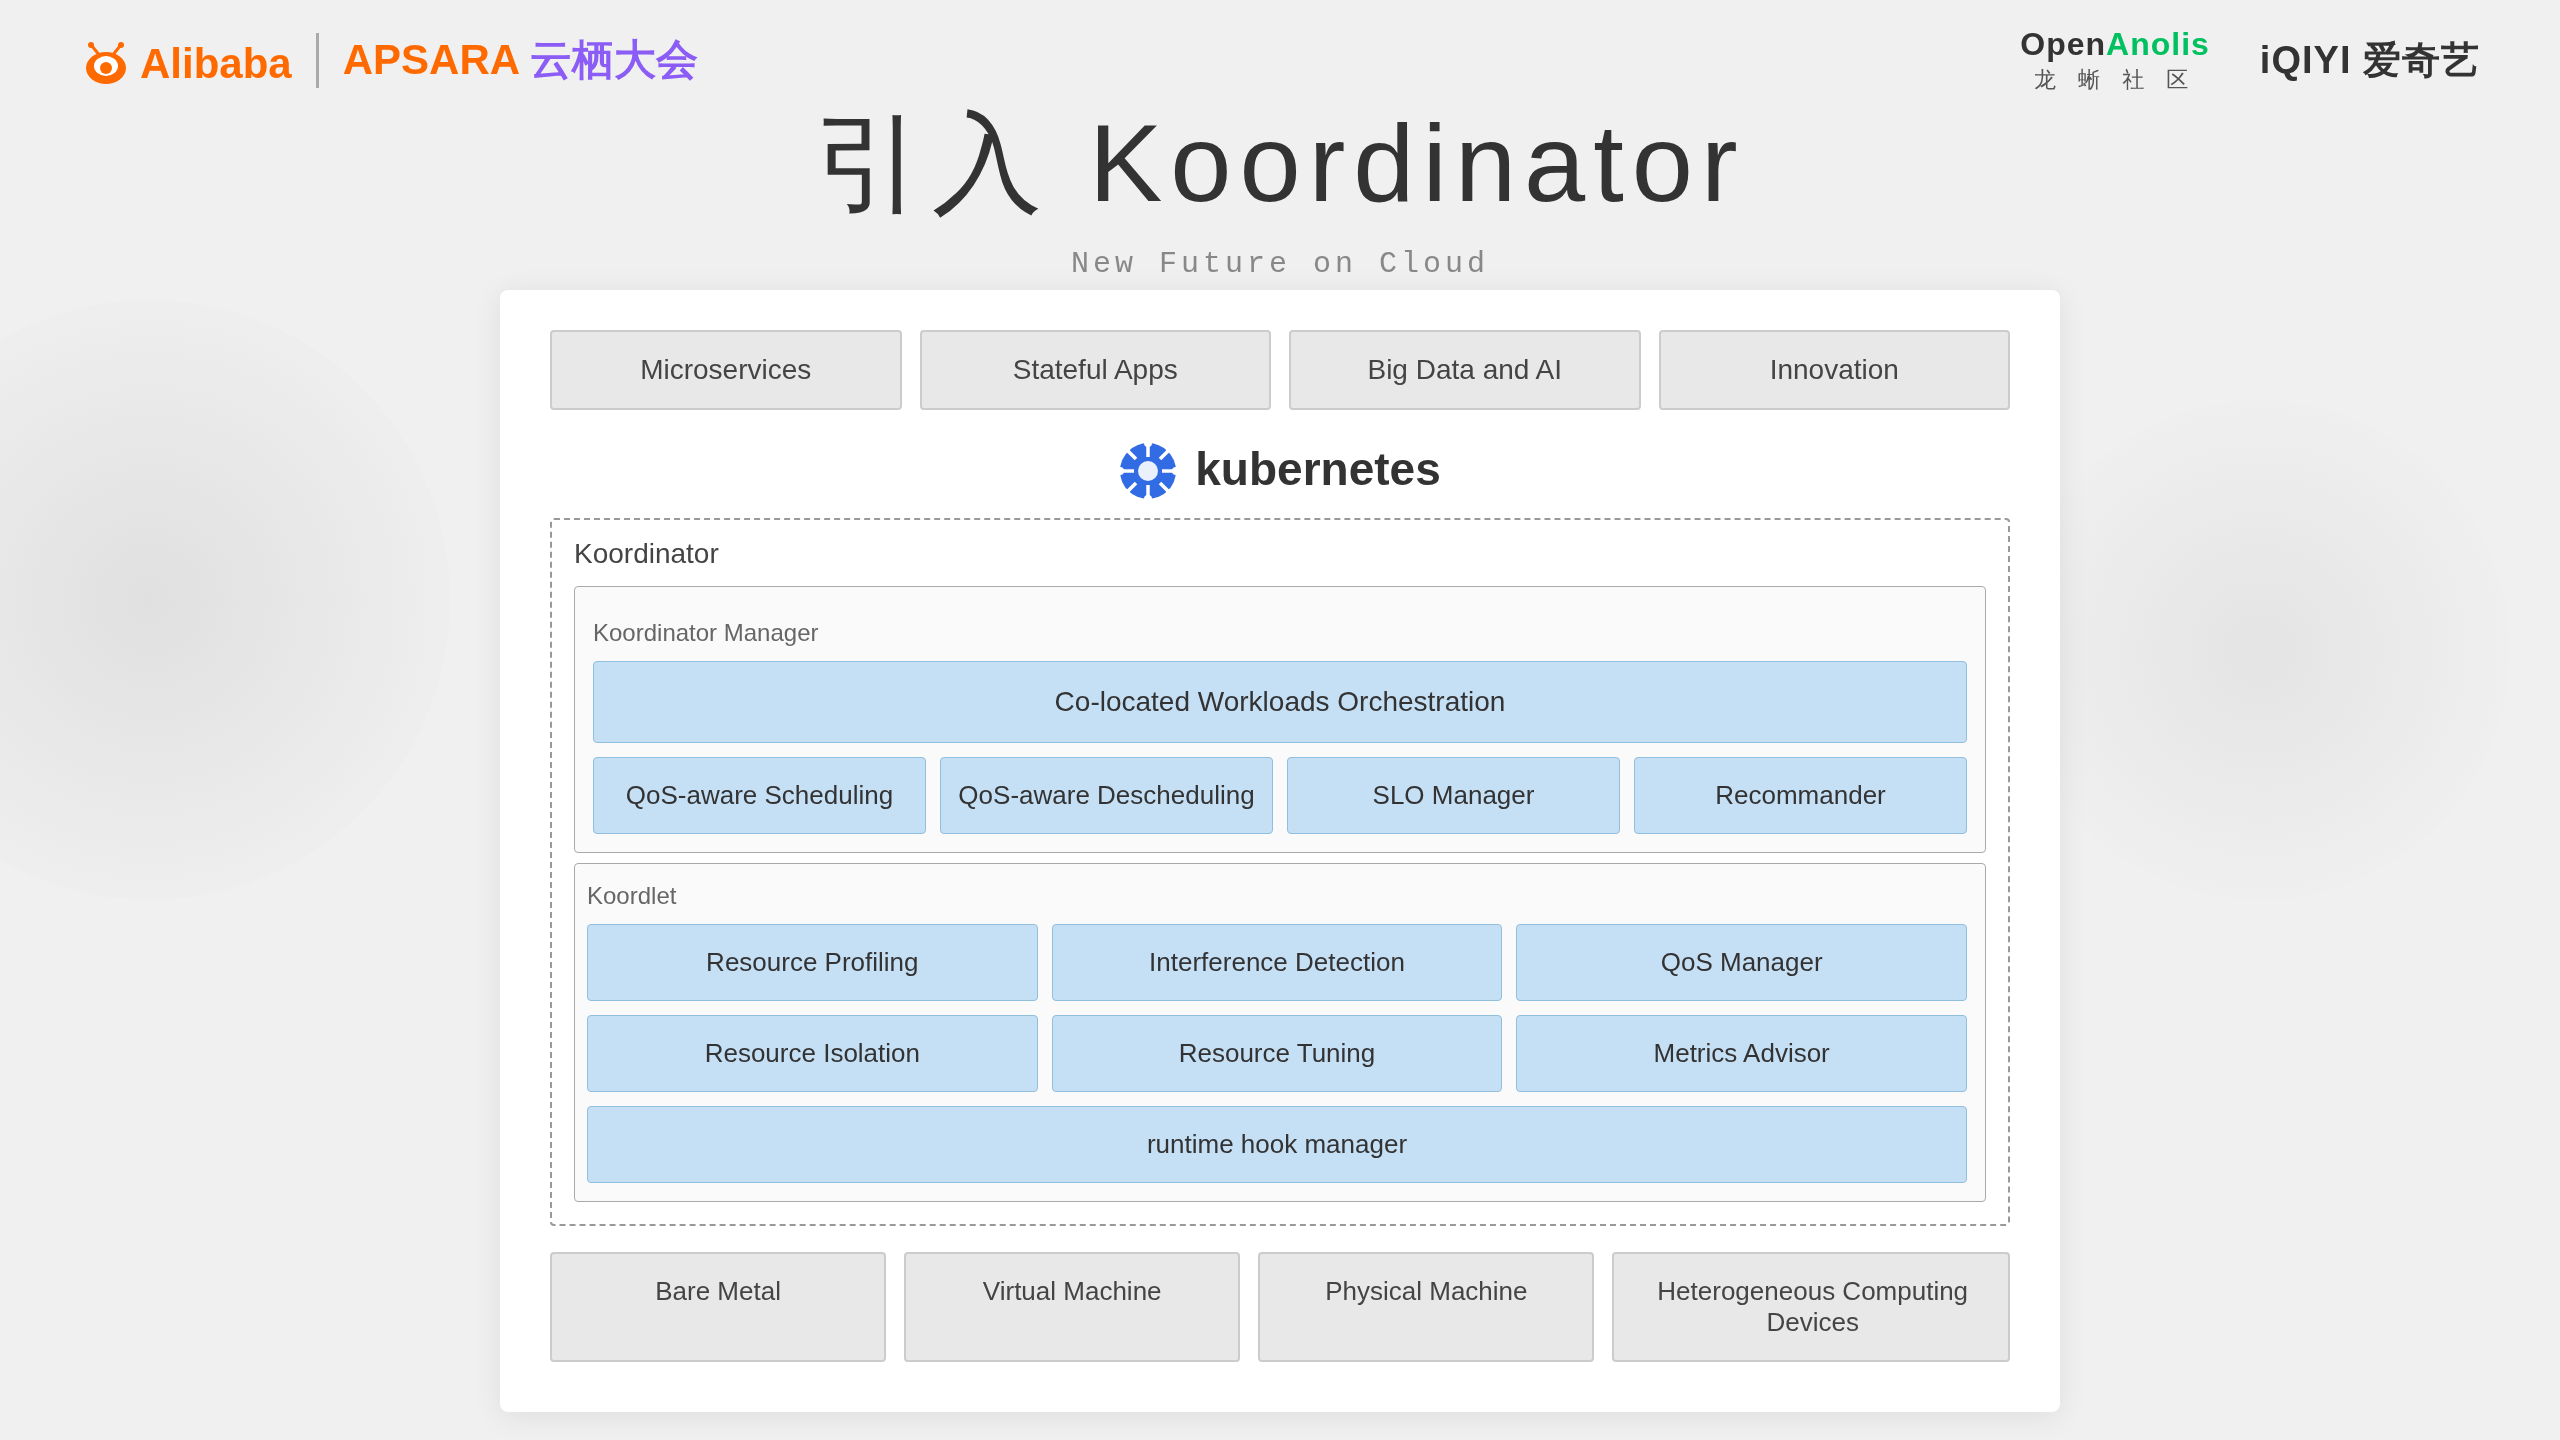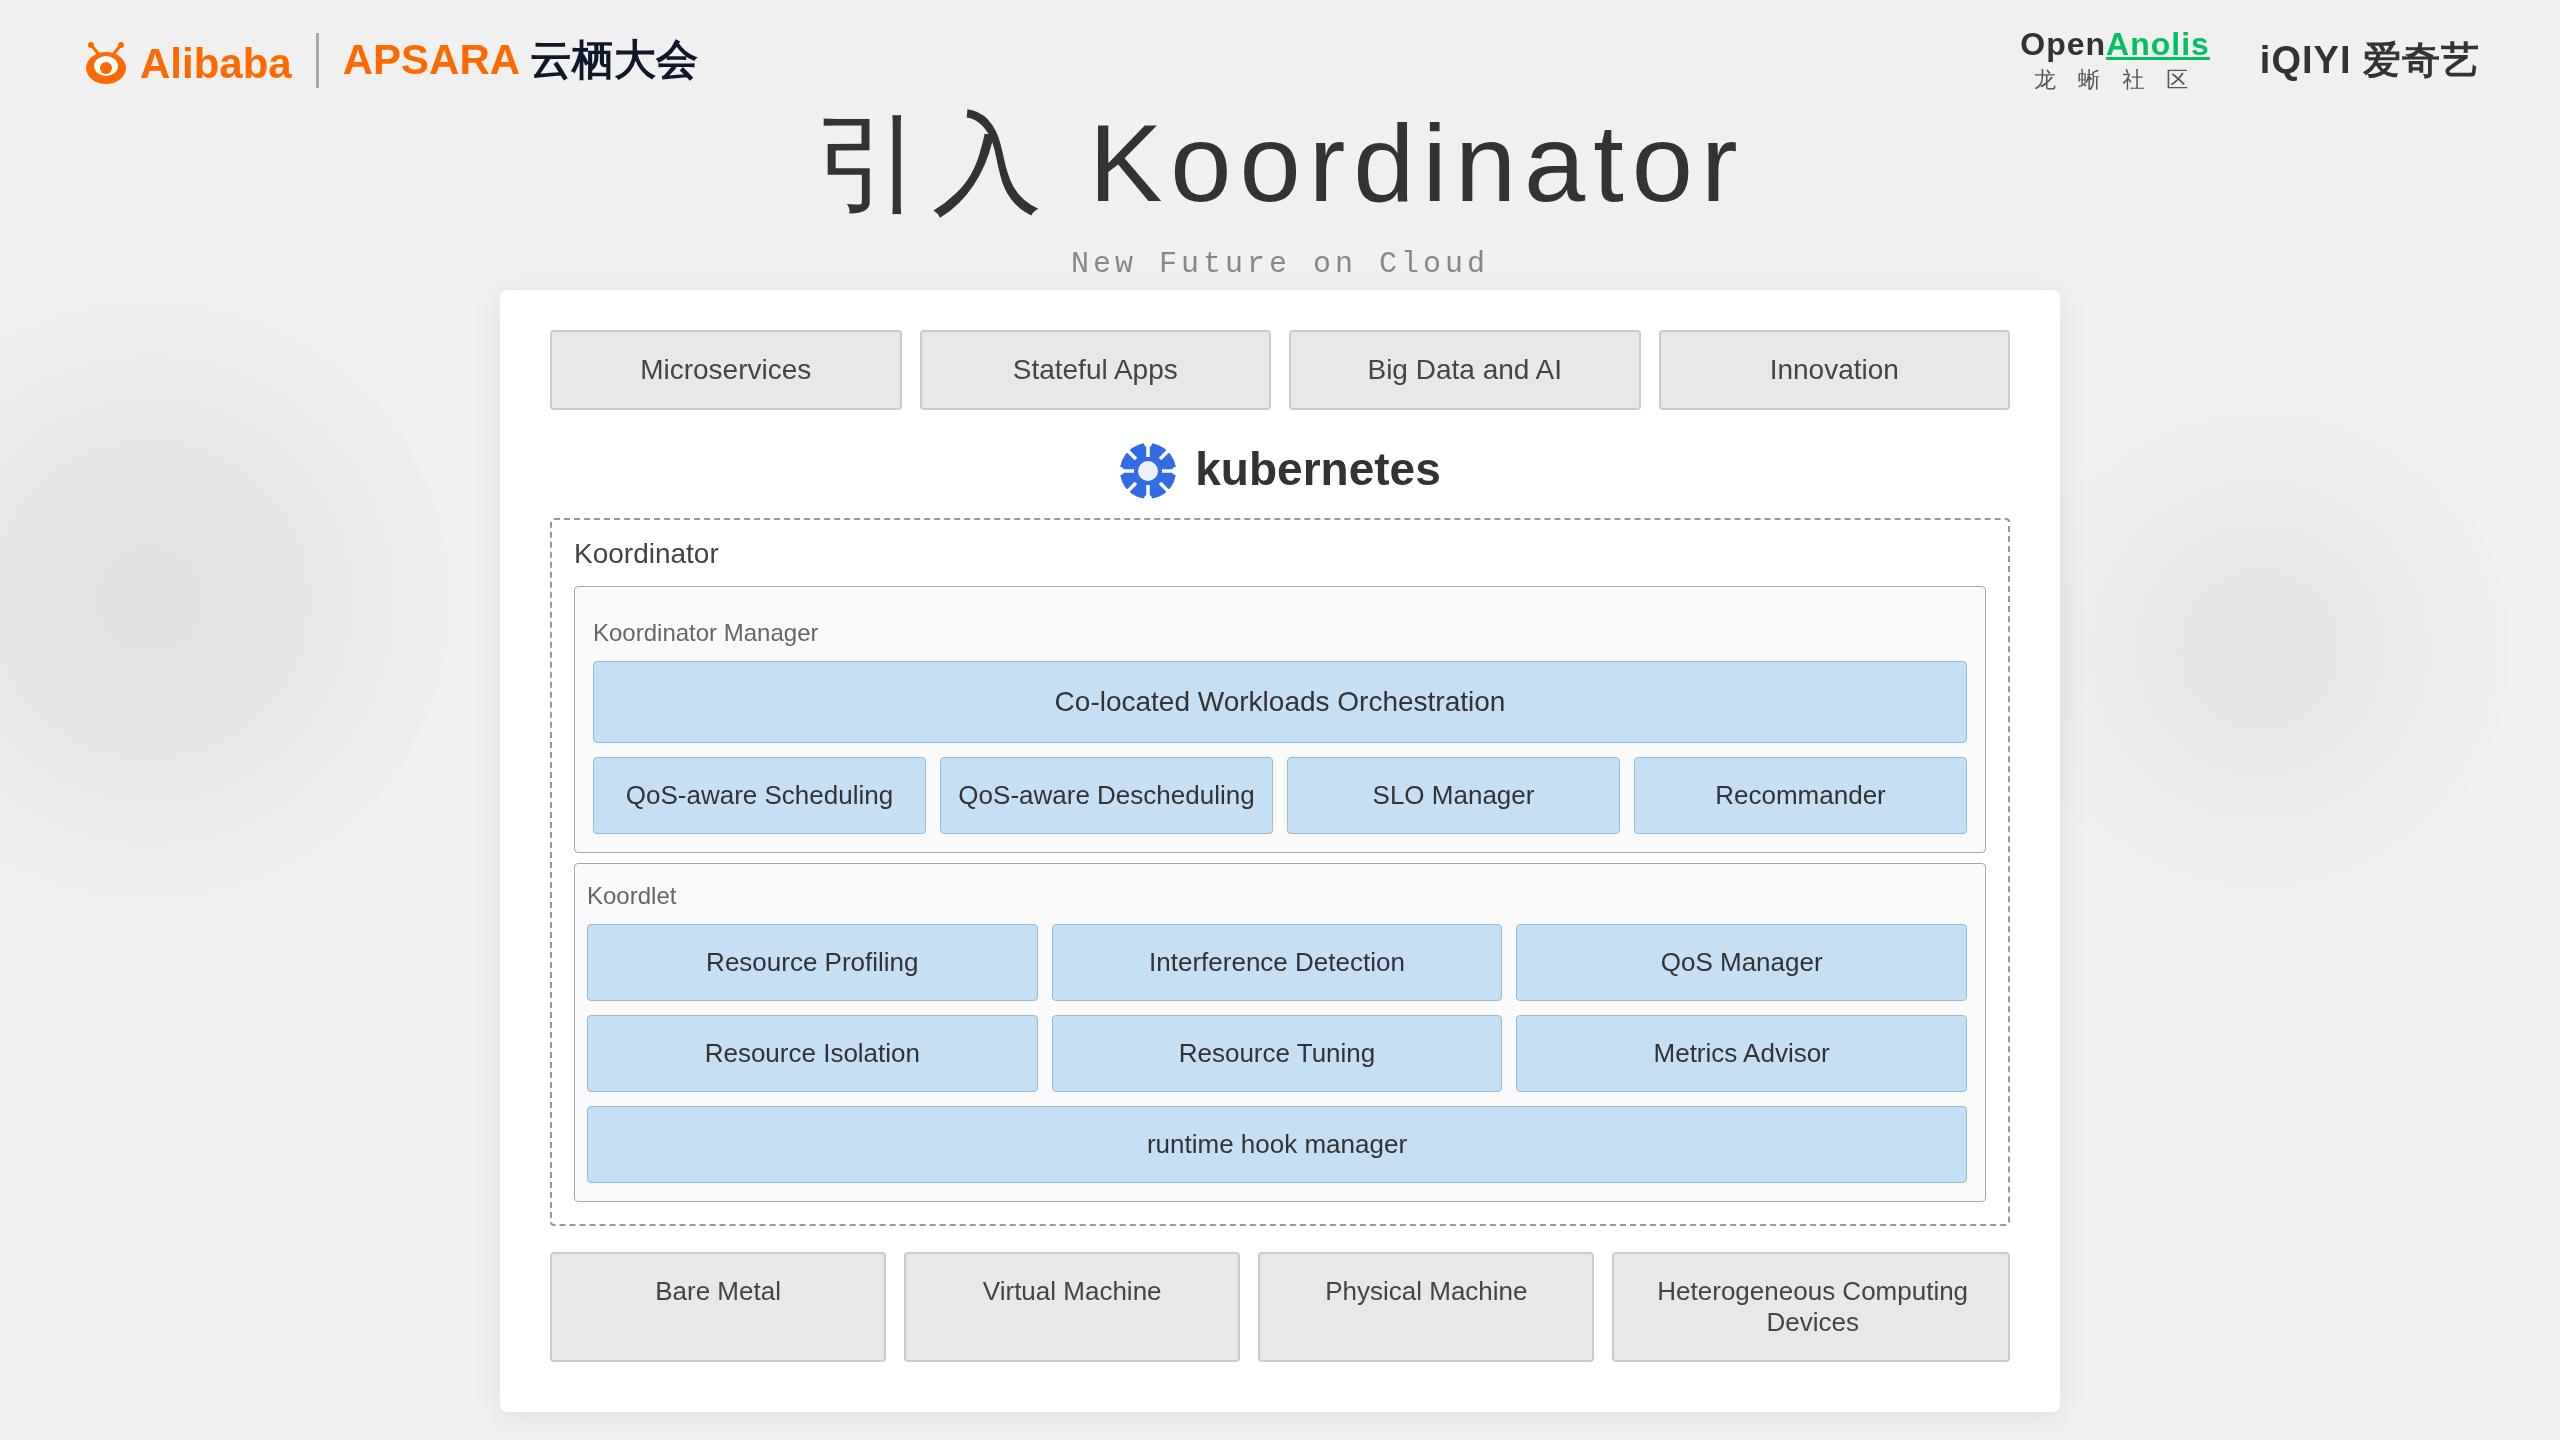--- a/index.html
+++ b/index.html
@@ -81,21 +81,21 @@
     .apsara-text {
       font-size: 42px;
       font-weight: bold;
       color: #ff6a00;
       font-family: Arial, sans-serif;
     }
 
     .yunqi-text {
       font-size: 42px;
       font-weight: bold;
-      color: #0f172a;
+      color: #8b5cf6;
       margin-left: 10px;
     }
 
     .logo-right {
       display: flex;
       align-items: center;
       gap: 50px;
     }
 
     .openanolis-logo {
@@ -106,21 +106,20 @@
 
     .openanolis-top {
       font-size: 32px;
       font-weight: bold;
       color: #333;
       letter-spacing: 1px;
     }
 
     .openanolis-top span {
       color: #00c060;
-      text-decoration: underline;
     }
 
     .openanolis-bottom {
       font-size: 22px;
       color: #555;
       letter-spacing: 8px;
       margin-top: 2px;
     }
 
     .iqiyi-logo {

